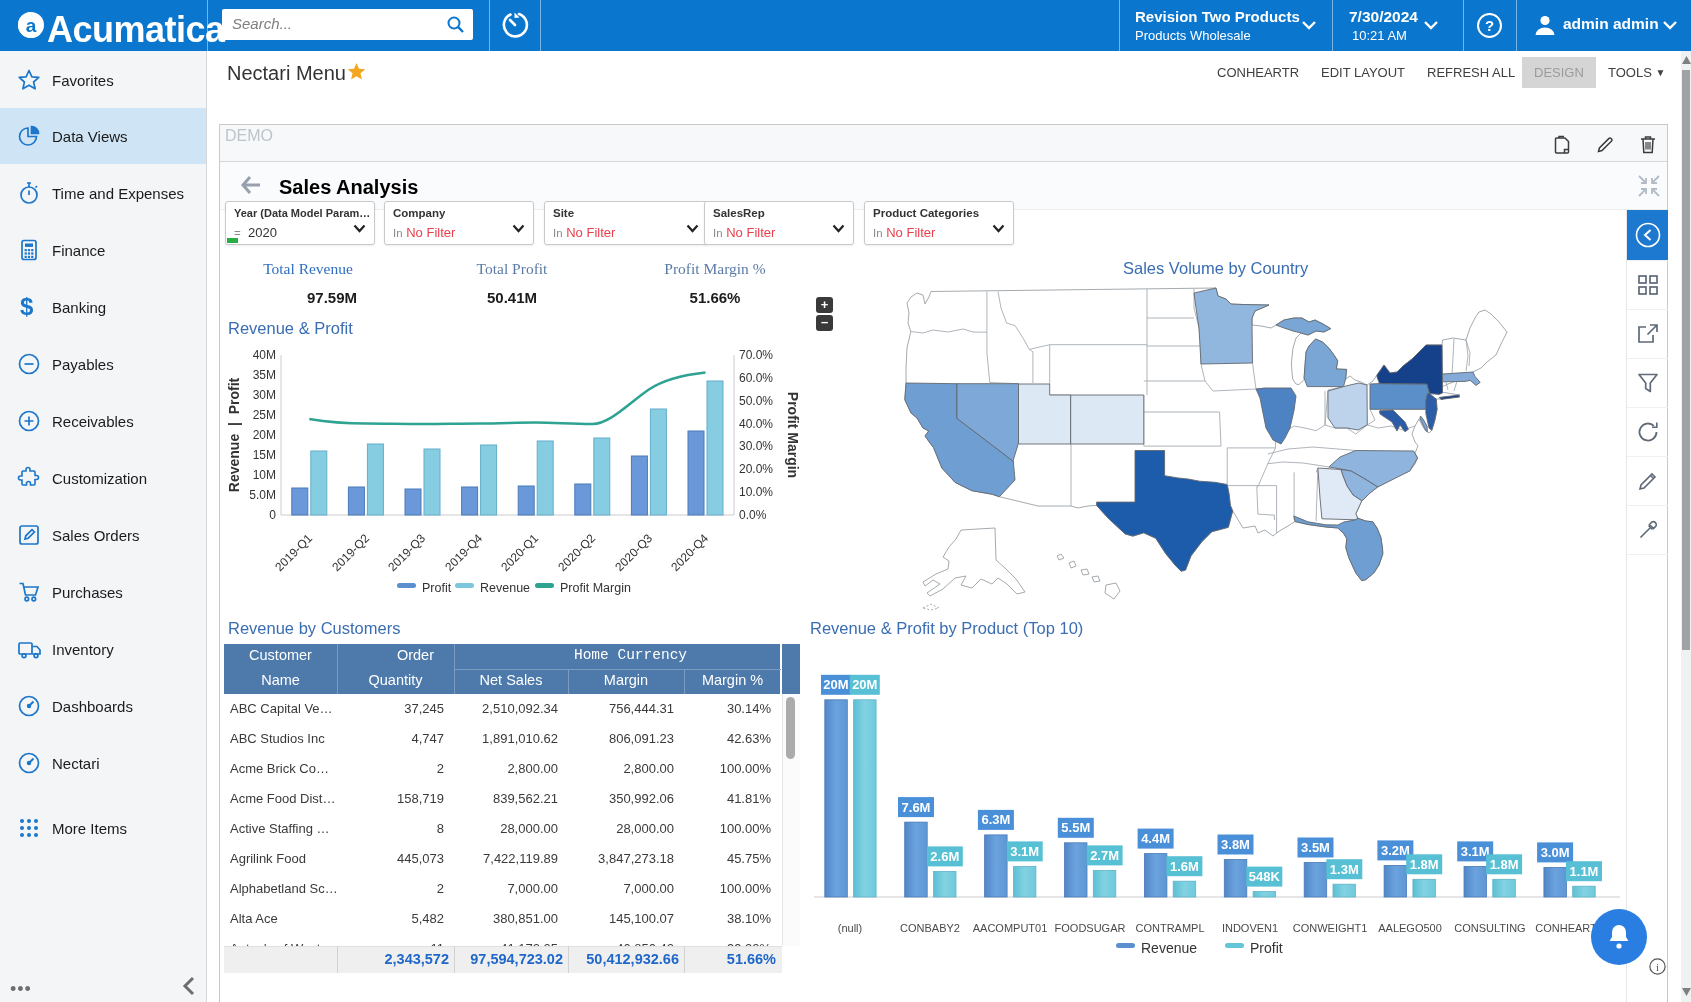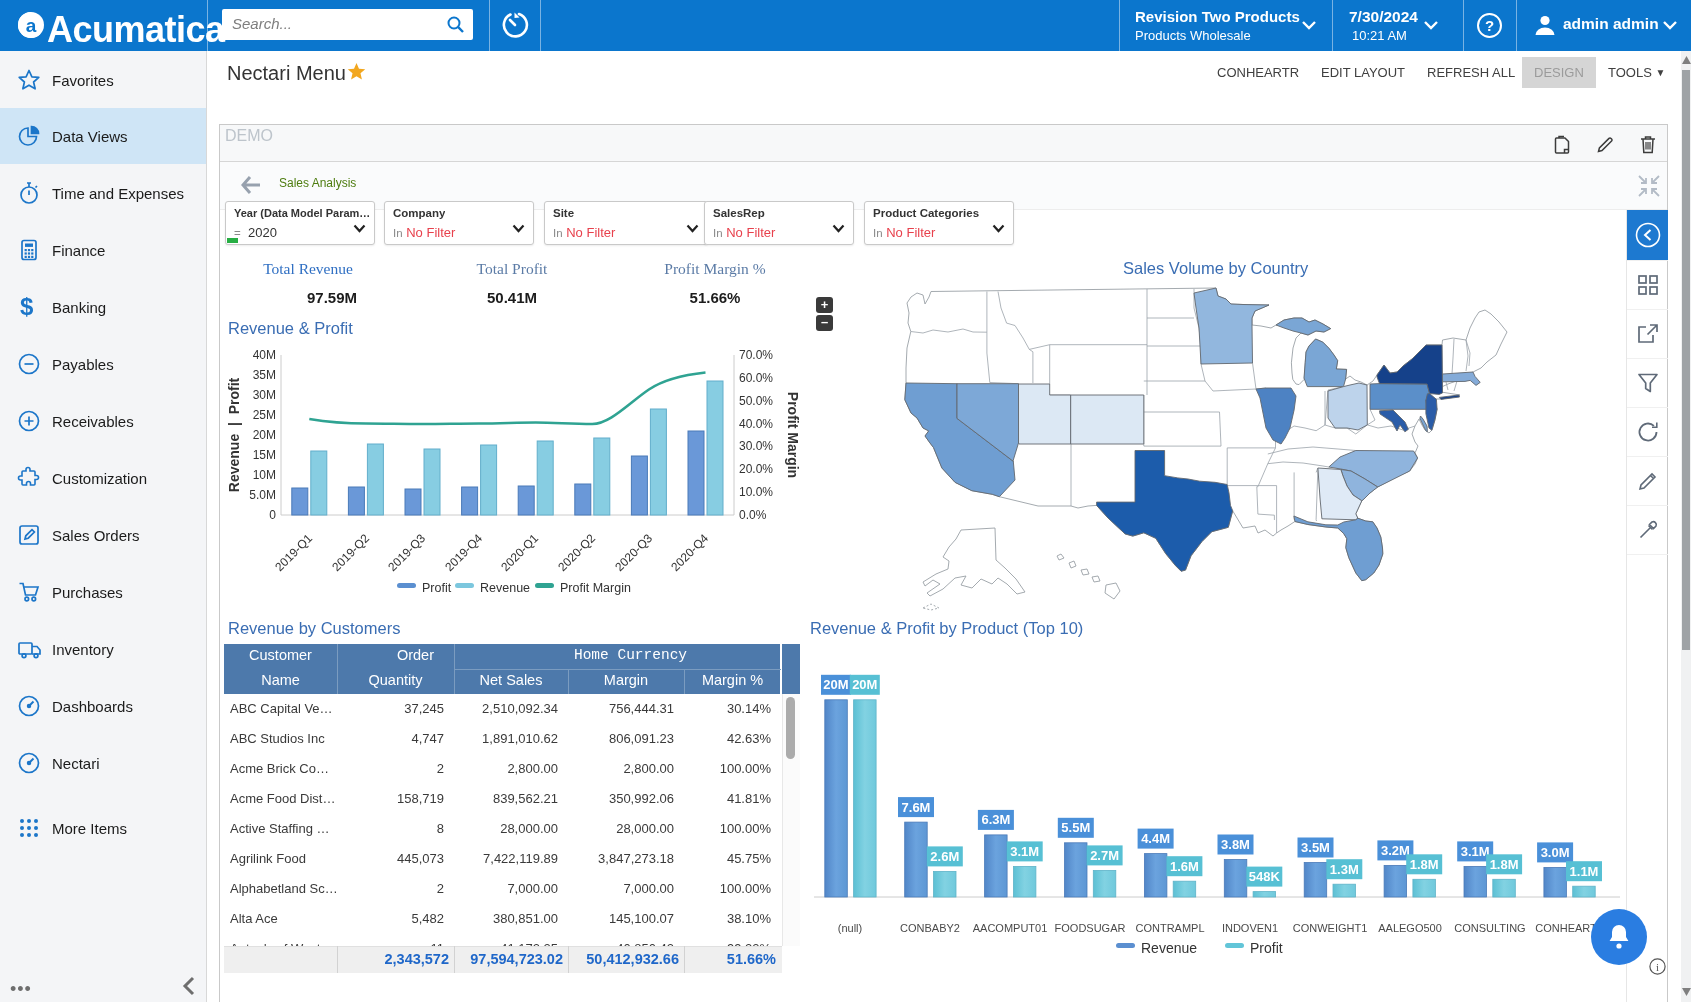--- a/index.html
+++ b/index.html
@@ -24,21 +24,21 @@
 
 #menubar { position:absolute; left:208px; top:51px; width:1483px; height:45px; background:#fff; }
 .menu-item { position:absolute; top:14px; font-size:13px; color:#404040; }
 #nectari-title { position:absolute; left:19px; top:11px; font-size:20px; color:#333; }
 
 
 #panel { position:absolute; left:219px; top:107px; width:1449px; height:886px; border:1px solid #c9c9c9; background:#fff;margin-top:17px; }
 #demo-band { position:absolute; left:0; top:0; width:1447px; height:37px; background:#f7f8f9; border-bottom:1px solid #d6d6d6; }
 #demo-band .t { position:absolute; left:5px; top:2px; color:#bdc4cb; font-size:16px; }
 #sa-band { position:absolute; left:0; top:37px; width:1447px; height:48px; background:#fafbfc; border-bottom:1px solid #ededed; }
-#sa-band .t { position:absolute; left:59px; top:14px; color:#4d7c0f; font-size:12px; font-weight:normal; }
+#sa-band .t { position:absolute; left:59px; top:14px; color:#000000; font-size:20px; font-weight:bold; }
 
 
 #rtoolbar { position:absolute; left:1406px; top:85px; width:41px; height:799px; background:#fff; border-left:1px solid #e6e6e6; }
 .rt-cell { position:absolute; left:0; width:41px; height:49px; border-bottom:1px solid #f0f0f0; }
 .rt-cell svg { position:absolute; left:50%; top:50%; transform:translate(-50%,-50%); }
 .rt-blue { background:#1d79d0; }
 
 
 .fbox { position:absolute; top:201px; height:44px; background:#fff; border:1px solid #c9c9c9; border-radius:3px; box-shadow:0 1px 2px rgba(0,0,0,0.08); }
 .fbox .fl { position:absolute; left:8px; top:5px; font-size:11.5px; font-weight:bold; color:#333; white-space:nowrap; overflow:hidden; text-overflow:ellipsis; }

